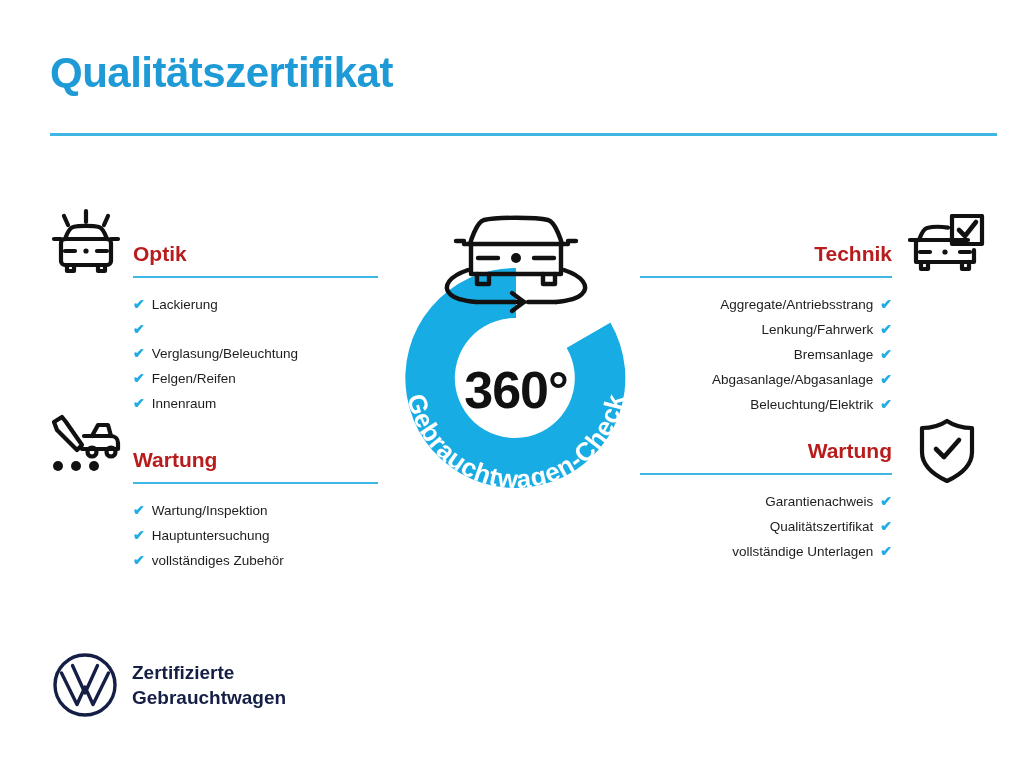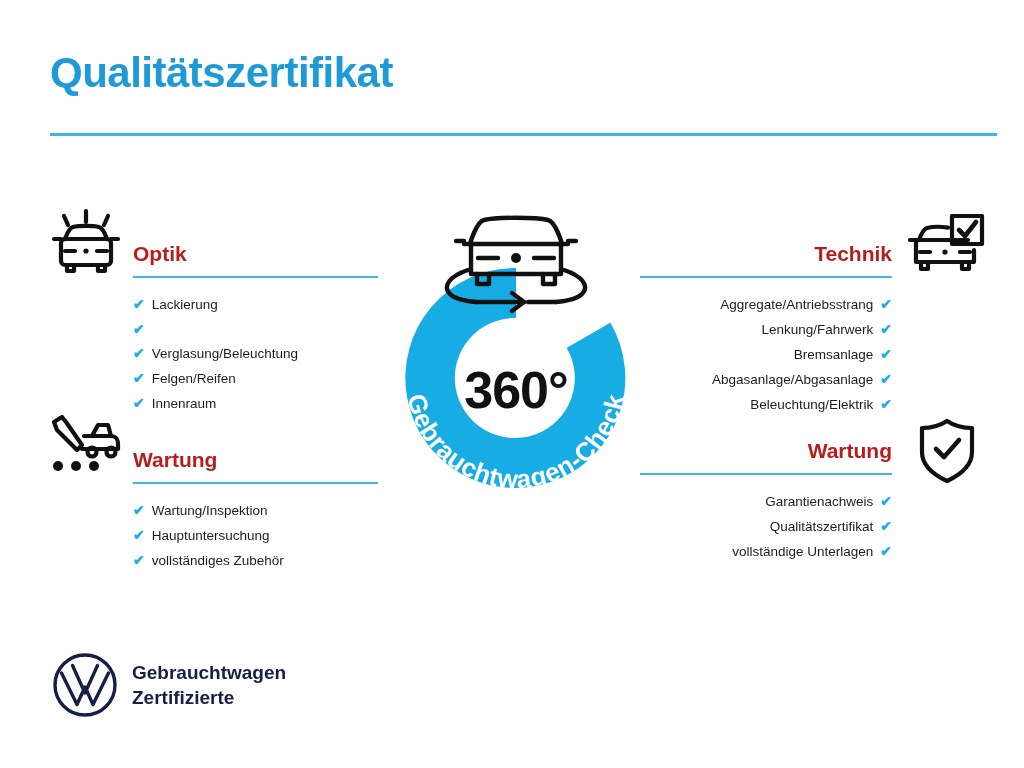--- a/index.html
+++ b/index.html
@@ -363,18 +363,18 @@
 
   <div id="footer-logo">
     <div id="vw-mark">
       <svg viewBox="0 0 66 66" width="66" height="66" fill="none" stroke="#151f46" stroke-width="3.4" stroke-linecap="round" stroke-linejoin="round">
         <circle cx="33" cy="33" r="30"></circle>
         <path d="M20.5 13.5 L33 41 L45.5 13.5"></path>
         <path d="M9.5 21 L25 52.5 L33 35 L41 52.5 L56.5 21"></path>
       </svg>
     </div>
     <div class="logo-text">
+      <div>Zertifizierte</div>
       <div>Gebrauchtwagen</div>
-      <div>Zertifizierte</div>
     </div>
   </div>
 
 </div>
 
 </body></html>

